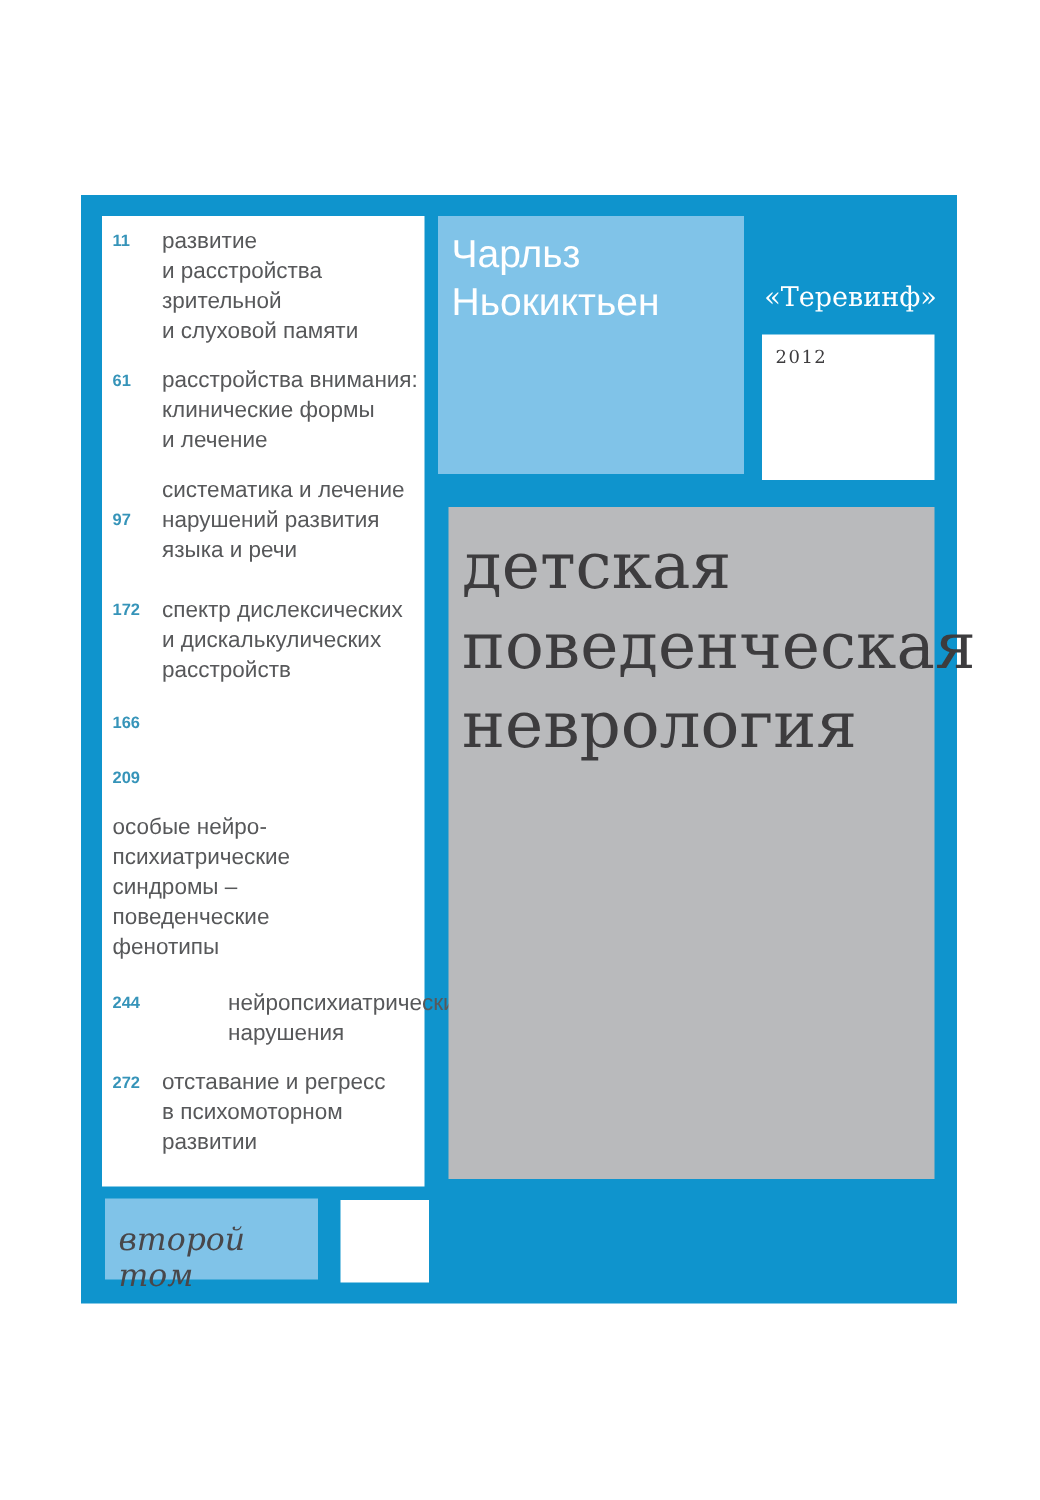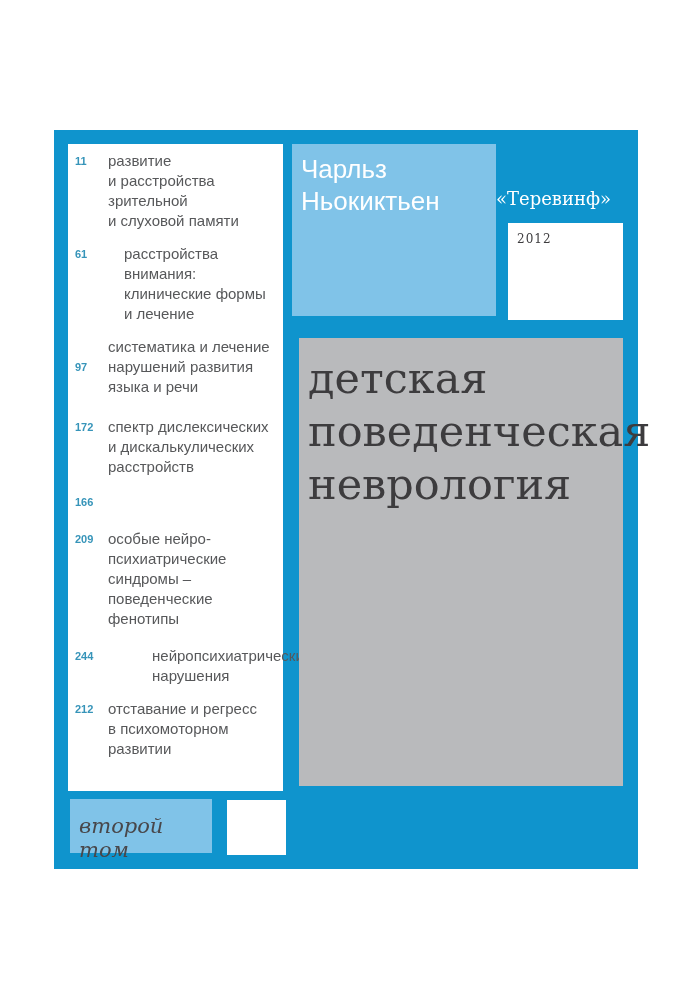--- a/index.html
+++ b/index.html
@@ -47,46 +47,46 @@
     font-weight: bold;
     color: var(--page-number-teal);
   }
   .toc-entry .toc-lines {
     font-size: 15px;
     line-height: 20px;
     color: var(--toc-text);
     white-space: pre-line;
   }
   .toc-entry:nth-of-type(1) { margin-bottom: 13px; }
-  .toc-entry:nth-of-type(2) { margin-bottom: 13px; gap: 16px; }
+  .toc-entry:nth-of-type(2) { margin-bottom: 13px; }
   .toc-entry:nth-of-type(3) { margin-bottom: 20px; align-items: center; }
   .toc-entry:nth-of-type(4) { margin-bottom: 15px; }
   .toc-entry:nth-of-type(5) { margin-bottom: 17px; }
-  .toc-entry:nth-of-type(6) { margin-bottom: 17px; }
+  .toc-entry:nth-of-type(6) { margin-bottom: 17px; flex-direction: column; }
   .toc-entry:nth-of-type(7) { margin-bottom: 13px; gap: 44px; }
   
   .author-box {
     position: absolute;
     left: 238px; top: 14px;
     width: 204px; height: 172px;
     background: var(--light-blue);
     padding: 9px 0 0 9px;
   }
   .author-name {
     font-size: 26px;
     line-height: 32px;
     color: var(--white);
     white-space: pre-line;
   }
   
   .publisher-label {
     position: absolute;
     left: 442px; top: 58px;
     width: 142px;
-    text-align: left;
+    text-align: center;
     font-family: "DejaVu Serif", serif;
     font-size: 18px;
     color: var(--white);
   }
   .year-box {
     position: absolute;
     left: 454px; top: 93px;
     width: 115px; height: 97px;
     background: var(--white);
     padding: 6px 0 0 9px;
@@ -175,21 +175,21 @@
 синдромы –
 поведенческие
 фенотипы</span>
       </div>
       <div class="toc-entry">
         <span class="toc-num">244</span>
         <span class="toc-lines">нейропсихиатрические
 нарушения</span>
       </div>
       <div class="toc-entry">
-        <span class="toc-num">212</span>
+        <span class="toc-num">272</span>
         <span class="toc-lines">отставание и регресс
 в психомоторном
 развитии</span>
       </div>
     </div>
 
     <div class="author-box">
       <div class="author-name">Чарльз
 Ньокиктьен</div>
     </div>

